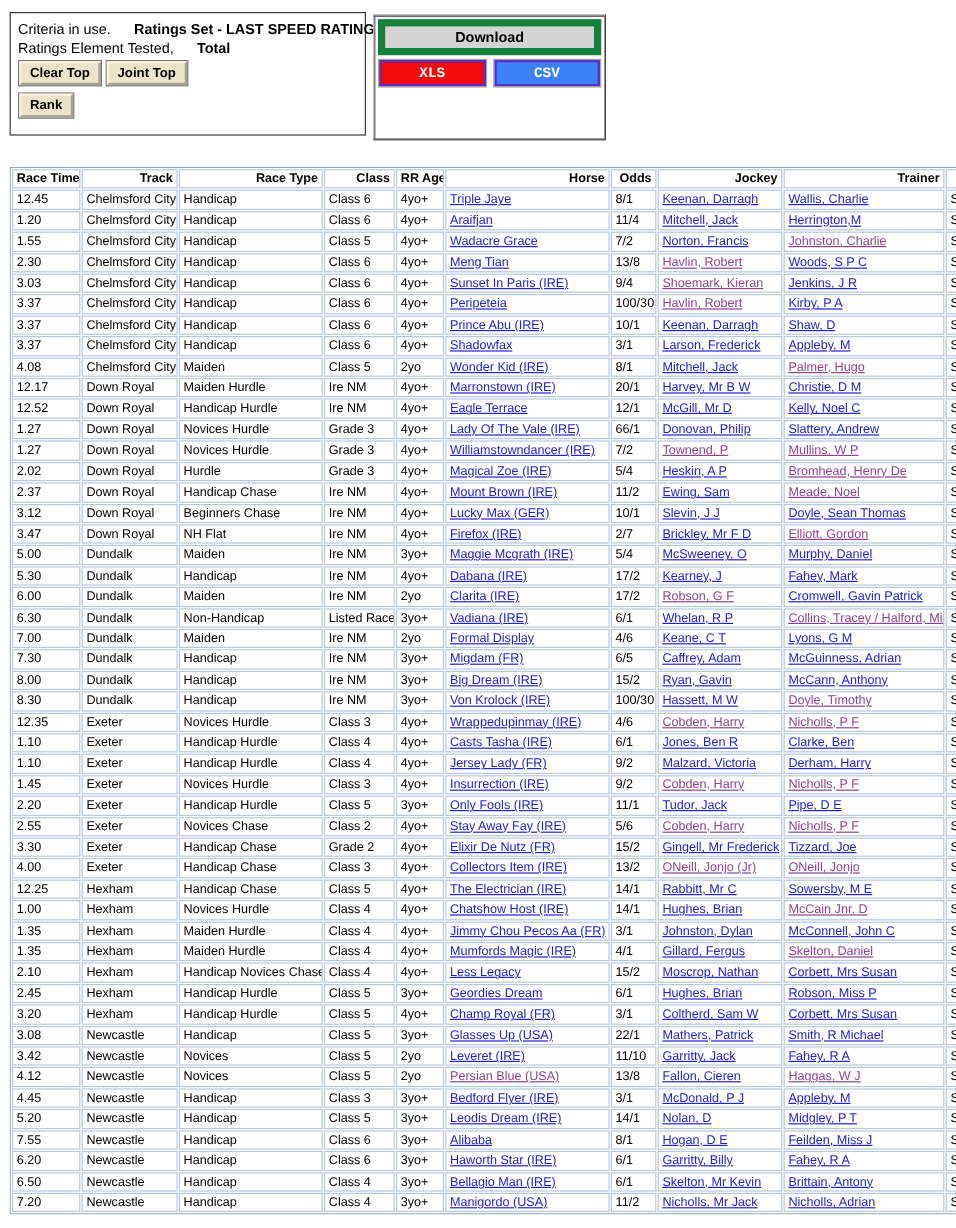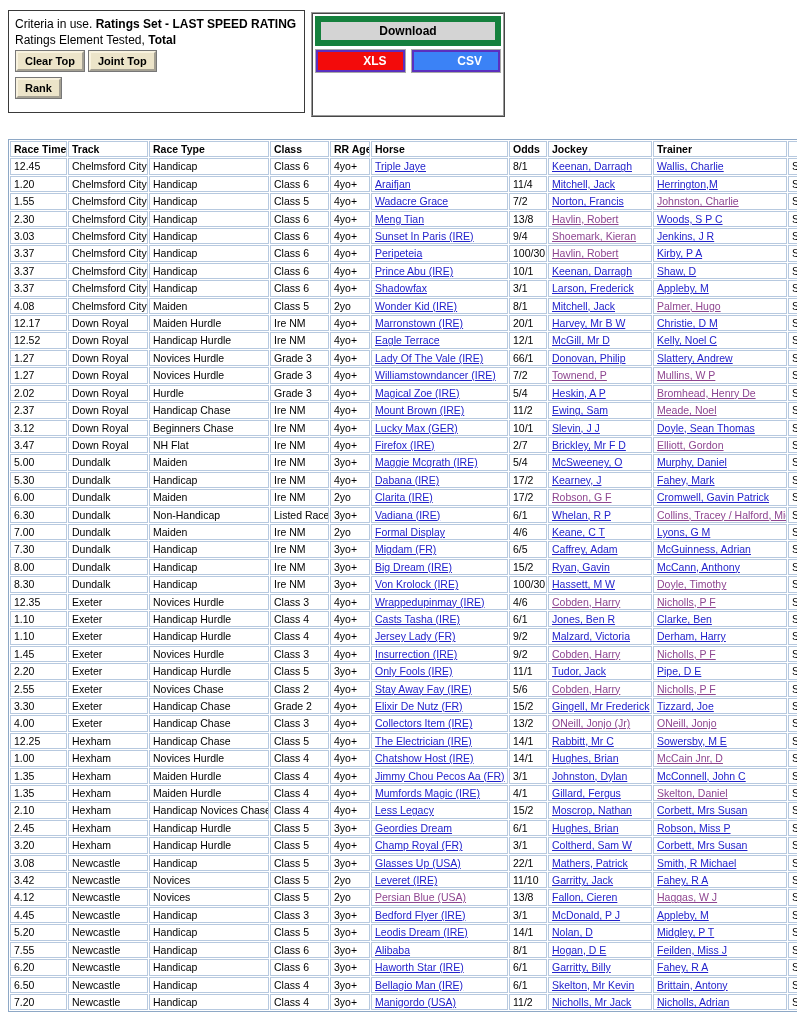--- a/index.html
+++ b/index.html
@@ -6,60 +6,60 @@
   body {
     width:797px; height:1023px; overflow:hidden; position:relative;
     background:#ffffff; font-family:"Liberation Sans", sans-serif; color:#000;
   }
   
   .criteria-box {
     position:absolute; left:8px; top:10px; width:283px; height:91px;
     border:1px solid #3a3a3a; padding:5px 6px; background:#fff;
   }
   .crit-line { font-size:12px; line-height:16px; white-space:nowrap; }
-  .crit-line b { font-weight:bold; }
+  .crit-line b { font-weight:bold;margin-left:16px; }
   .btn-row { margin-top:7px; }
   .btn-row.second { margin-top:3px; }
   .retro-btn {
     font-family:"Liberation Sans", sans-serif; font-size:11px; font-weight:bold;
     color:#000; background:#ece4c9; border:2px outset #f8f2de;
     box-shadow:0 0 0 1px #777; padding:2px 7px; margin:0 4px 0 1px; cursor:pointer;
   }
   
   .download-box {
     position:absolute; left:311px; top:12px; width:186px; height:97px;
     border:2px ridge #9a9a9a; padding:2px; background:#fff;
   }
   .dl-header {
     background:#d4d4d4; border:6px solid #15803d; font-size:12px; font-weight:bold;
     text-align:center; padding:2px 0; color:#000;
   }
   .dl-row { display:flex; gap:7px; margin-top:4px; padding:0 1px; }
   .dl-btn {
-    flex:1; display:block; text-align:right; font-size:12px; font-weight:bold;
+    flex:1; display:block; text-align:center; font-size:12px; font-weight:bold;
     color:#fff; text-decoration:none; padding:2px 16px;
-    border:2px solid #5b2fbf; outline:1px solid #a8a8a8; cursor:pointer;
+    border:2px solid #5b2fbf; outline:1px solid #a8a8a8; cursor:pointer;font-family:Liberation Mono, monospace;
   }
   .dl-btn.xls { background:#f30b0b; }
   .dl-btn.csv { background:#030303; }
   
   .table-clip { position:absolute; left:8px; top:139px; width:789px; overflow:hidden; }
   table.ratings {
     table-layout:fixed; width:842px; border-collapse:separate; border-spacing:1px;
     border:1px solid #8ea8c6; background:#fff;
   }
   col.c1{width:57px} col.c2{width:80px} col.c3{width:120px} col.c4{width:59px}
   col.c5{width:40px} col.c6{width:137px} col.c7{width:38px} col.c8{width:104px}
   col.c9{width:134px} col.c10{width:60px}
   th, td {
     box-sizing:border-box; border:1px solid #b7c9df; background:#fff;
     font-size:10.5px; line-height:12.4px; padding:1px 3px;
     overflow:hidden; white-space:nowrap; color:#000;
   }
-  th { font-weight:bold; text-align:left; }
+  th { font-weight:bold; text-align:right; }
   td { text-align:left; font-size:10.5px; }
   td a.lnk { color:#2323cc; text-decoration:underline; }
   td a.lnk.v { color:#8d4590; }
 </style>
 </head>
 <body>
 
 <div class="criteria-box">
   <div class="crit-line"><span>Criteria in use. </span><b>Ratings Set - LAST SPEED RATING</b></div>
   <div class="crit-line"><span>Ratings Element Tested, </span><b>Total</b></div>

